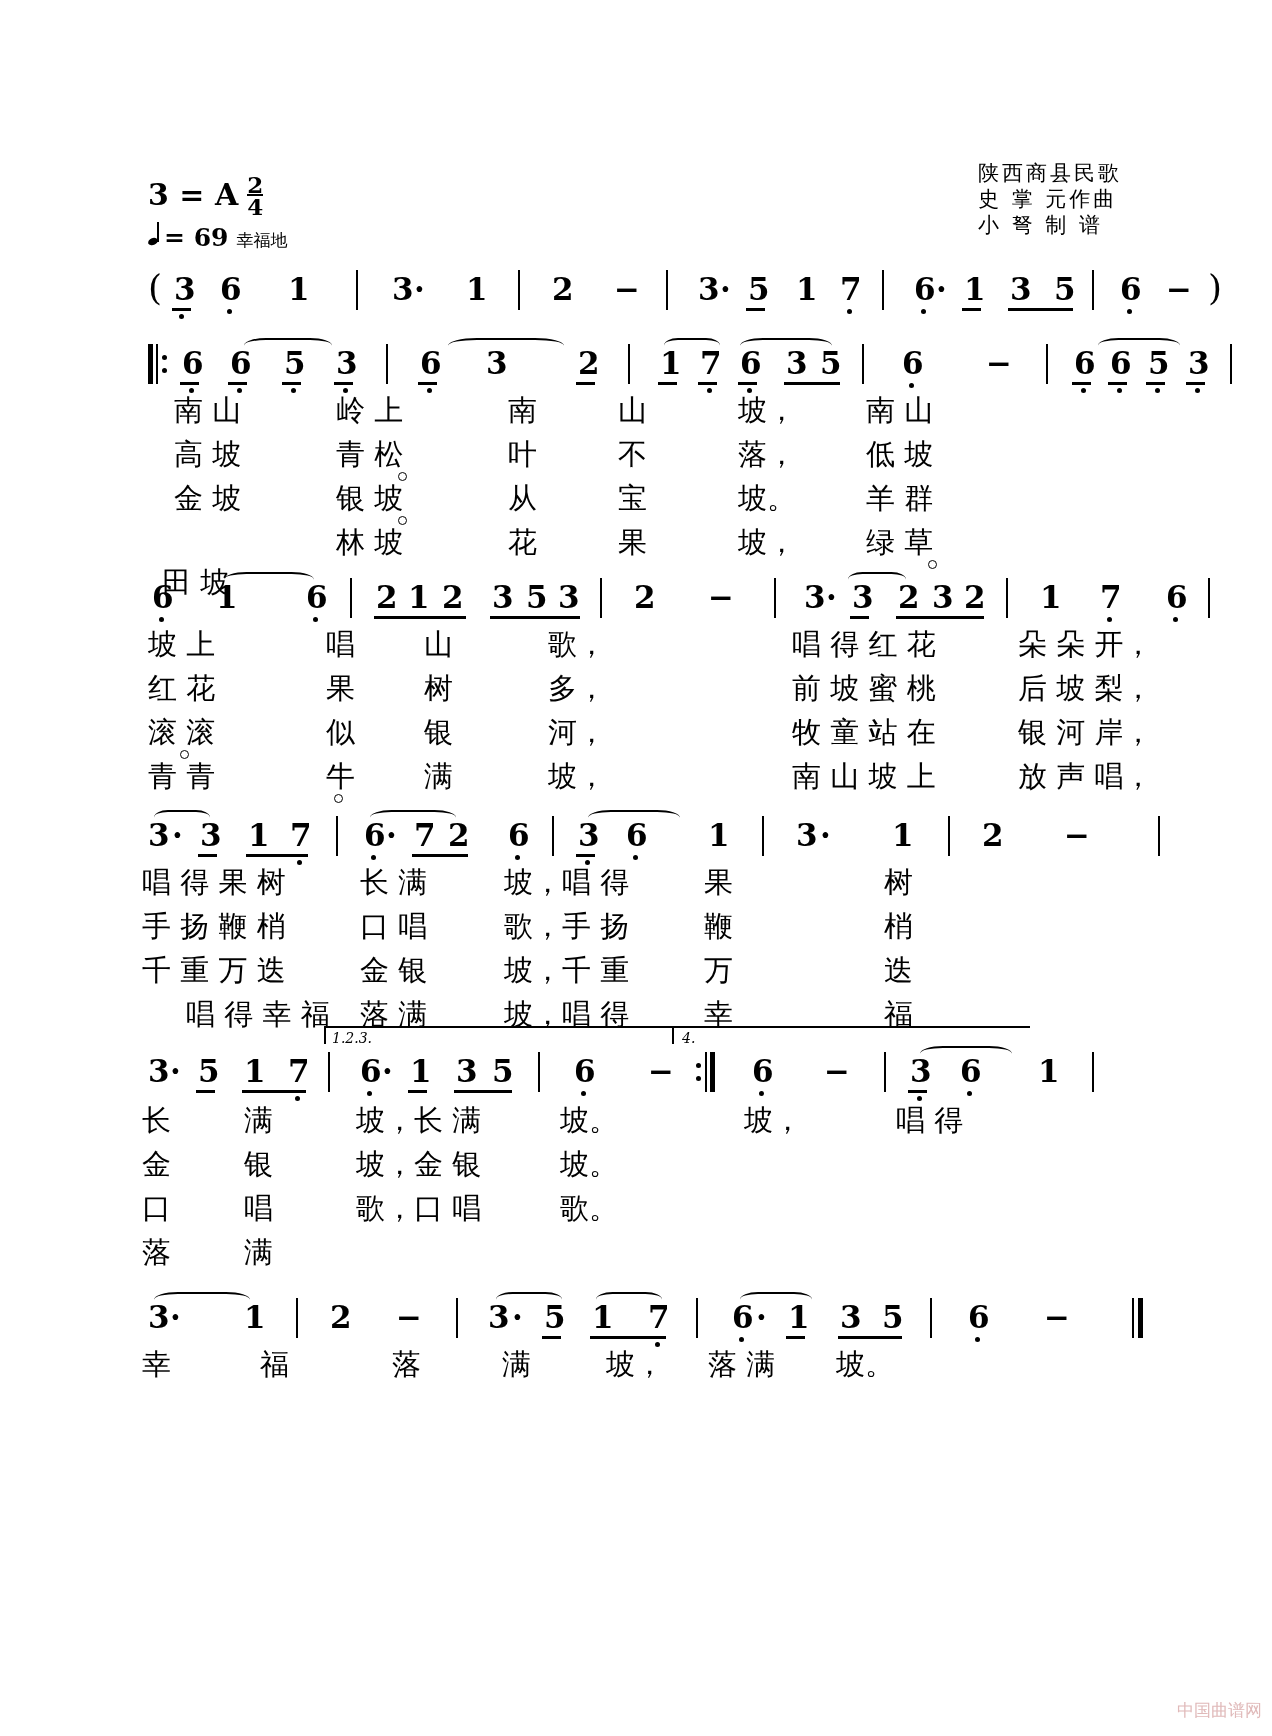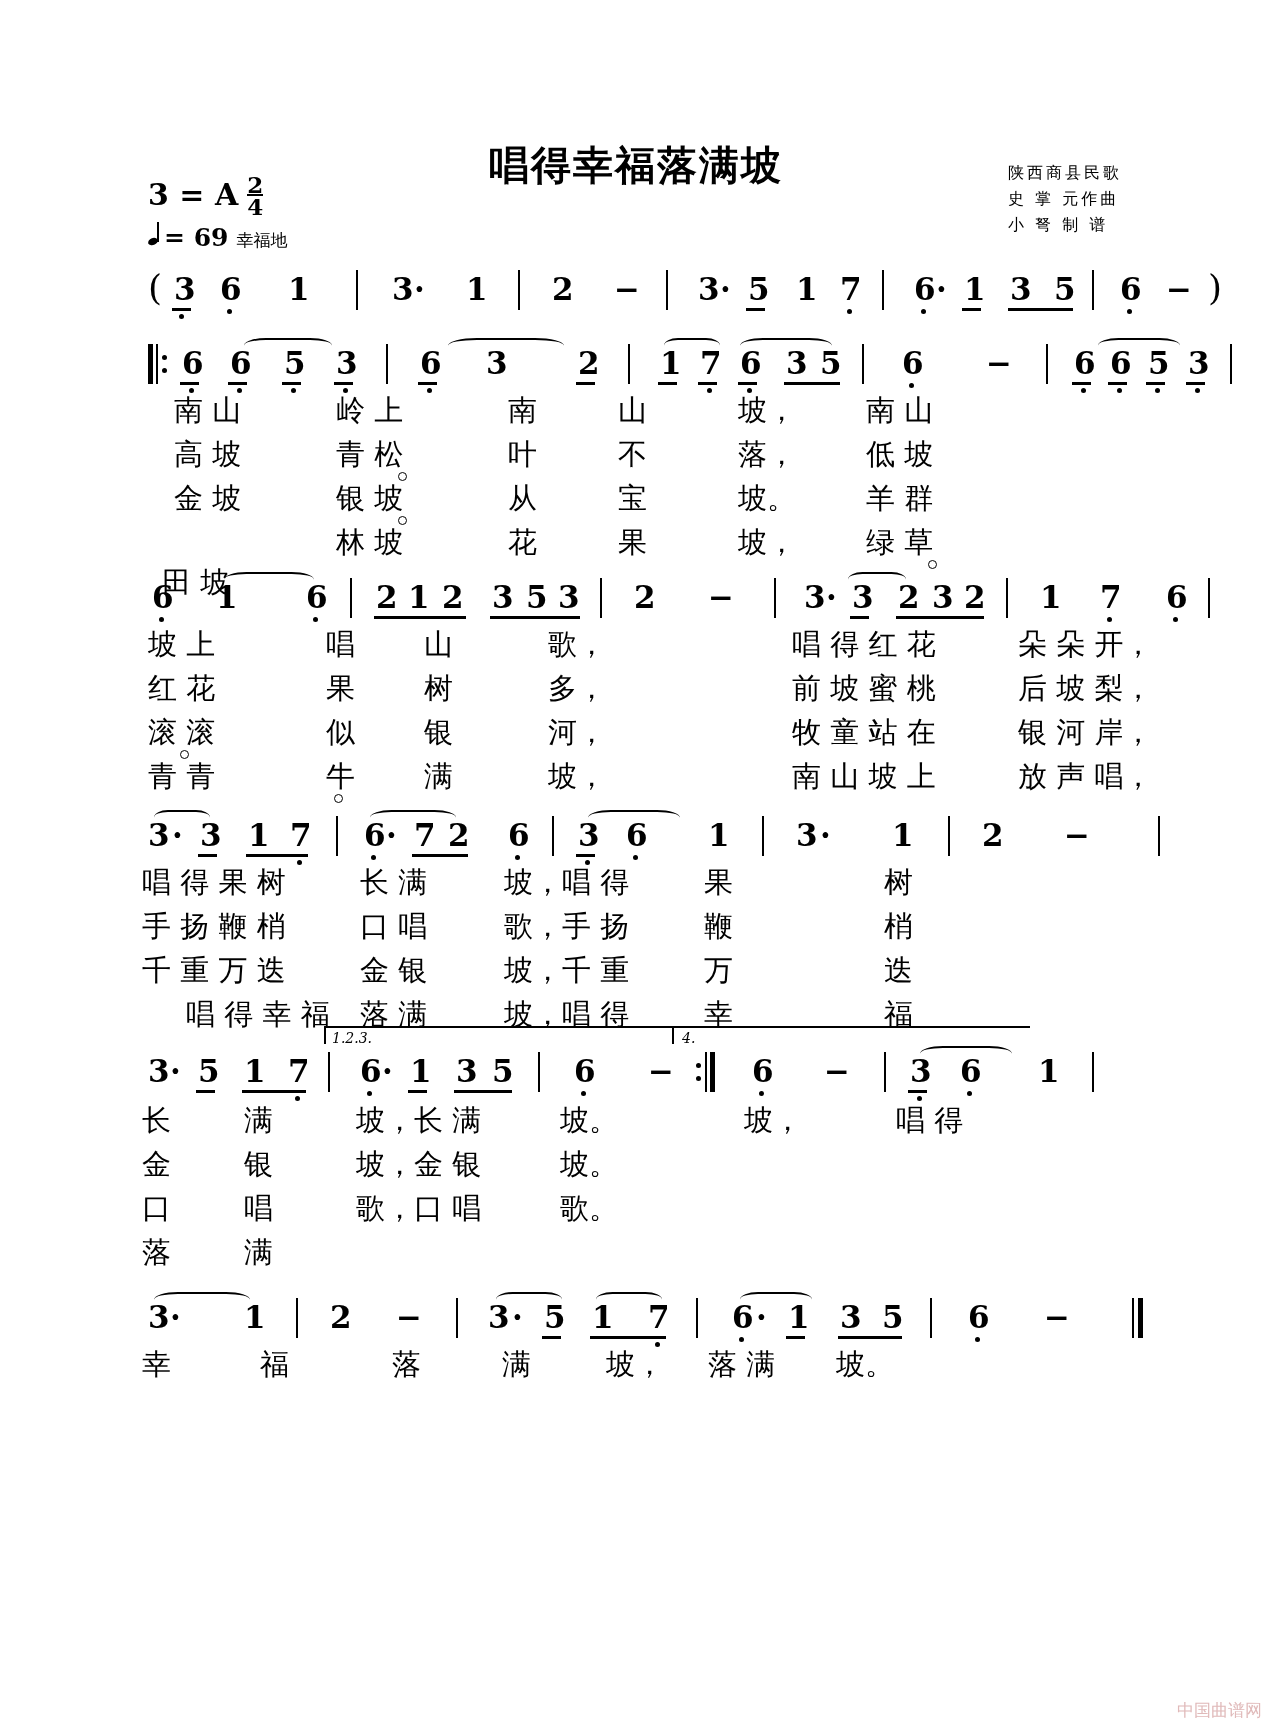--- a/index.html
+++ b/index.html
@@ -3,21 +3,21 @@
 <meta charset="utf-8">
 <style>
   html,body{margin:0;padding:0;background:#fff;}
   body{width:1272px;height:1736px;font-family:"Liberation Serif",serif;color:#000;position:relative;overflow:hidden;}
 
   .page{position:relative;width:1272px;height:1736px;}
 
   
   .title{position:absolute;left:0;top:138px;width:1272px;text-align:center;
          font-family:"DejaVu Sans",sans-serif;font-weight:bold;font-size:40px;letter-spacing:2px;}
-  .attrib{position:absolute;right:150px;top:160px;text-align:left;font-size:16px;line-height:26px;
+  .attrib{position:absolute;right:150px;top:160px;text-align:left;font-size:21px;line-height:26px;
           font-family:"DejaVu Serif",serif;letter-spacing:3px;}
   .attrib div{white-space:nowrap;}
 
   .keybox{position:absolute;left:148px;top:178px;font-family:"DejaVu Serif",serif;}
   .keyline{display:flex;align-items:flex-start;}
   .keytxt{font-size:30px;font-weight:bold;line-height:34px;}
   .meter{display:inline-block;text-align:center;font-size:23px;font-weight:bold;line-height:19px;margin-left:9px;position:relative;top:-3px;}
   .meter .num{display:block;}
   .meter .den{display:block;border-top:2px solid #000;padding-top:1px;}
   .tempoline{display:flex;align-items:baseline;margin-top:4px;}
@@ -73,21 +73,20 @@
 
   .footer{position:absolute;left:148px;top:1495px;font-size:21px;font-family:"DejaVu Sans",sans-serif;letter-spacing:1px;}
   .wm{position:absolute;right:10px;bottom:14px;font-size:17px;color:#c9c9c9;font-family:"DejaVu Sans",sans-serif;}
   .wm .red{color:#e0b9b9;}
 </style>
 </head>
 <body>
 
 <div class="page">
 
-  <div class="title">唱得幸福落满坡</div>
 
   <div class="attrib">
     <div><span>陕西商县民歌</span></div>
     <div><span>史 掌 元作曲</span></div>
     <div><span>小 弩  制 谱</span></div>
   </div>
 
   <div class="keybox">
     <div class="keyline">
       <span class="keytxt">3 = A</span>

